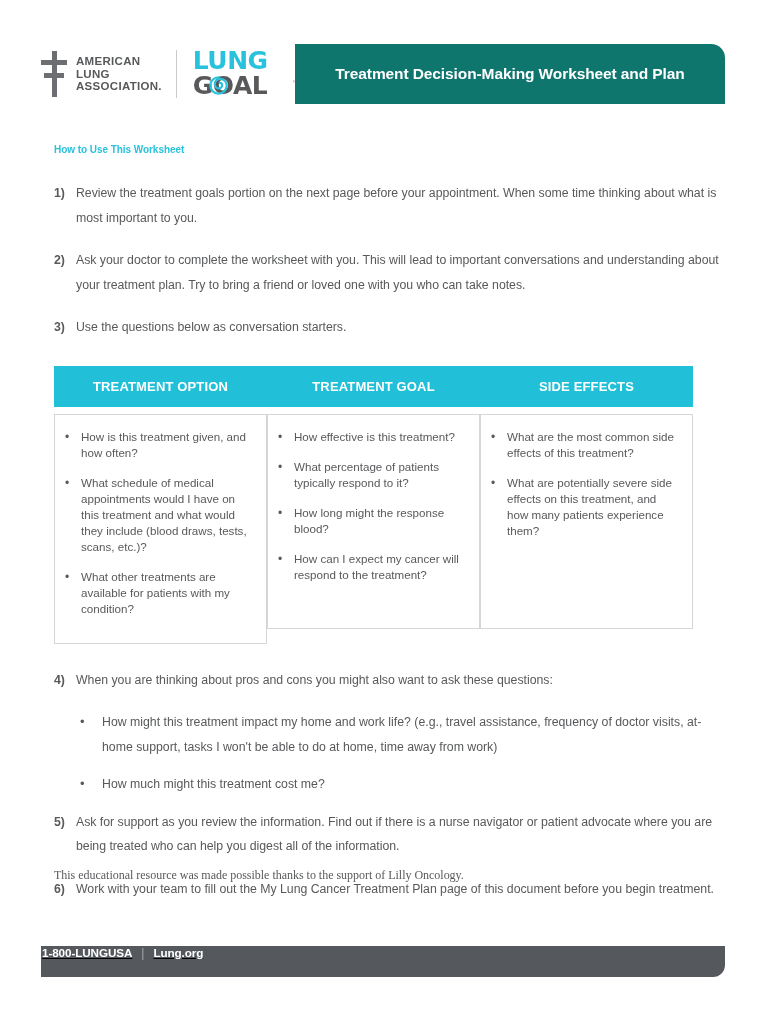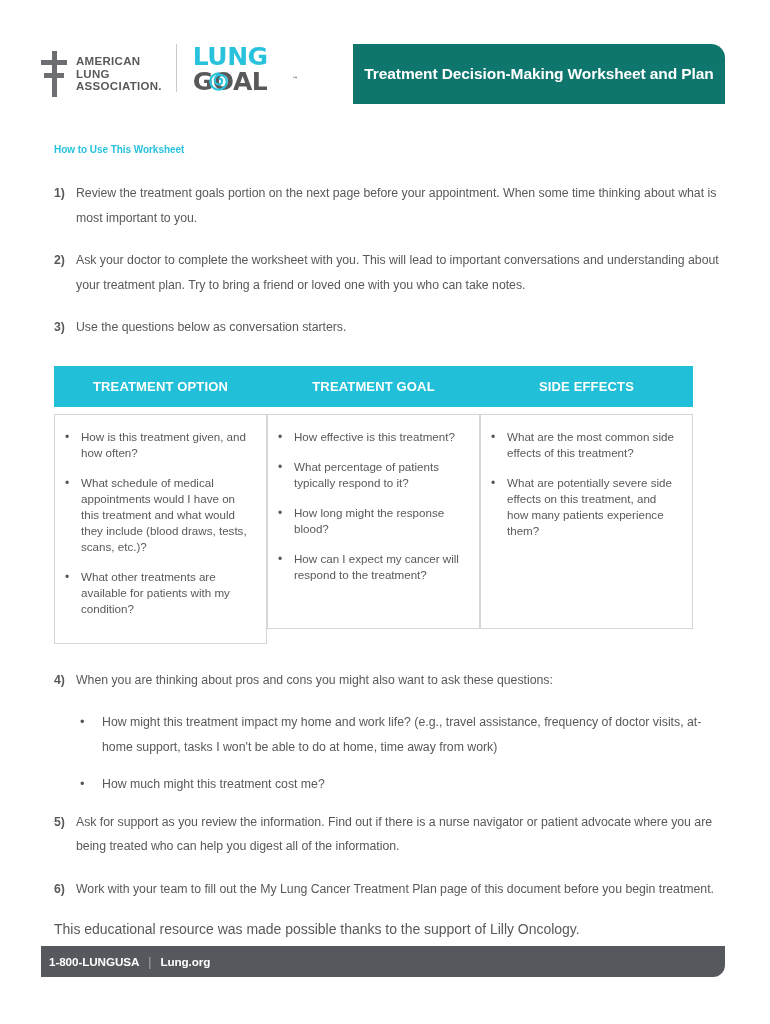--- a/index.html
+++ b/index.html
@@ -23,22 +23,23 @@
   .header {
     position: absolute;
     left: 0; top: 44px;
     width: 725px;
     height: 60px;
     display: flex;
     align-items: stretch;
   }
 
   .logo-zone {
-    width: 353px;
-    display: flex;
+    width: 295px;
+    display: flex;
+    align-items: center;
     padding-left: 41px;
   }
 
   .ala-logo {
     display: flex;
     align-items: center;
     gap: 9px;
   }
 
   .ala-cross {
@@ -229,37 +230,38 @@
     flex: 1 1 auto;
     font-size: 11.6px;
     color: #58595b;
     line-height: 16px;
   }
 
   
   .disclaimer {
     position: absolute;
     left: 54px;
-    top: 921px;
-    font-size: 14px;
+    top: 868px;
+    font-size: 12px;
     color: #58595b;
     letter-spacing: -0.02px;
+    font-family: Liberation Serif, serif;
   }
 
   .footer-bar {
     position: absolute;
     left: 41px;
     top: 946px;
     width: 684px;
     height: 31px;
     background: #55585c;
     border-bottom-right-radius: 12px;
     display: flex;
-    align-items: center;
-    padding-left: 8px;
+    padding-left: 1px;
+    text-decoration: underline;
   }
   .footer-phone, .footer-site {
     color: #ffffff;
     font-size: 11.7px;
     font-weight: bold;
     letter-spacing: -0.1px;
   }
   .footer-sep {
     color: #a7a9ab;
     font-size: 12px;

